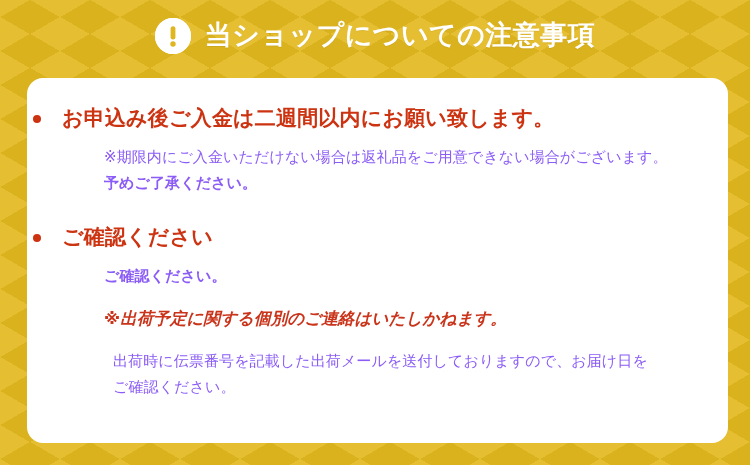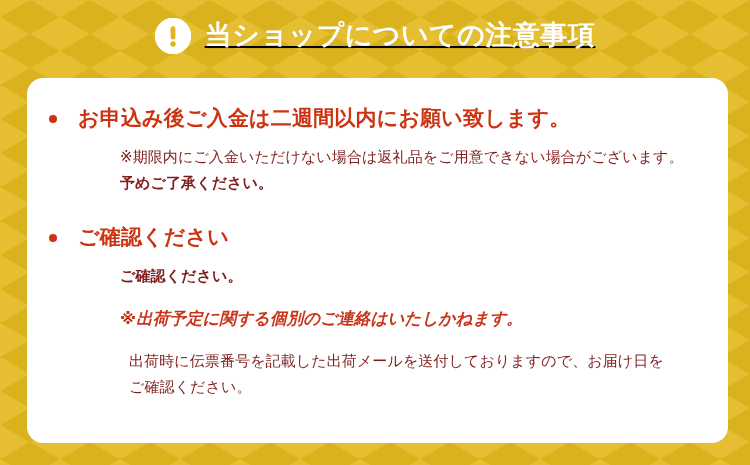--- a/index.html
+++ b/index.html
@@ -32,21 +32,20 @@
   #banner-header {
     position: absolute;
     top: 0;
     left: 0;
     width: 750px;
     height: 70px;
     display: flex;
     align-items: center;
     justify-content: center;
     gap: 14px;
-    text-decoration: underline;
   }
 
   .alert-icon {
     width: 36px;
     height: 36px;
     border-radius: 50%;
     background: #ffffff;
     display: flex;
     align-items: center;
     justify-content: center;
@@ -68,21 +67,21 @@
   
   #notice-card {
     position: absolute;
     left: 27px;
     top: 78px;
     width: 701px;
     height: 365px;
     background: #ffffff;
     border-radius: 16px;
     box-sizing: border-box;
-    padding: 26px 22px 0 22px;
+    padding: 26px 22px 0 6px;
   }
 
   .notice-item {
     margin: 0;
   }
   .notice-item.second { margin-top: 27px; }
 
   .item-heading {
     display: flex;
     align-items: flex-start;
@@ -104,21 +103,21 @@
     font-weight: bold;
     line-height: 1.35;
     letter-spacing: 0.2px;
   }
 
   .note-block {
     margin-left: 71px;
     margin-top: 12px;
   }
   .note-line {
-    color: #7f1d1d;
+    color: #8b5cf6;
     font-size: 15px;
     line-height: 1.72;
     letter-spacing: 0.1px;
     text-indent: -16px;
     padding-left: 16px;
   }
   .note-line.plain {
     text-indent: 0;
     padding-left: 0;
     font-weight: bold;

